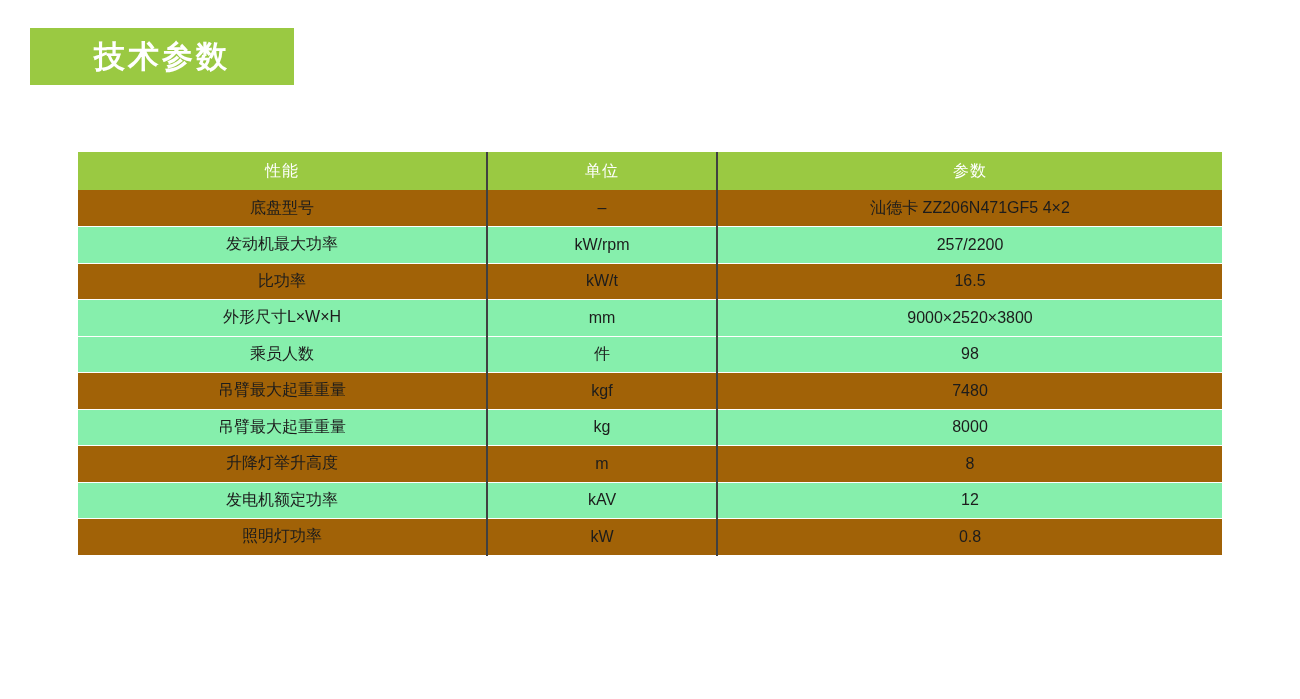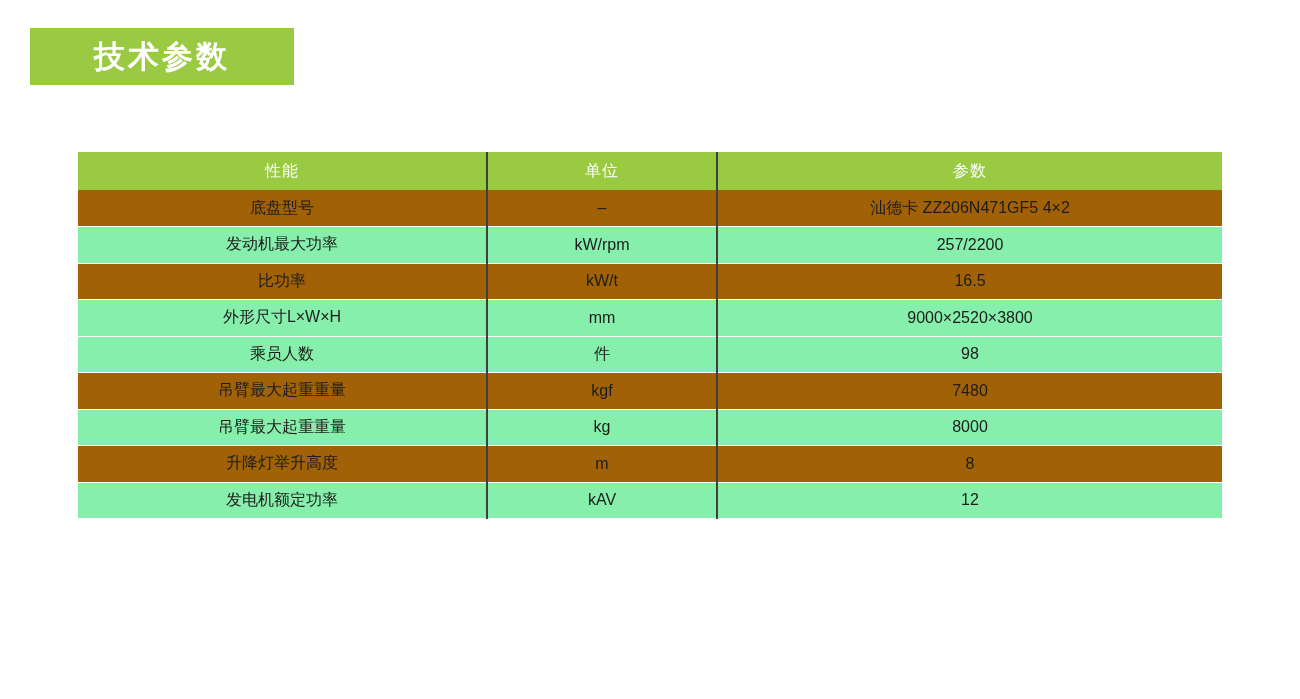--- a/index.html
+++ b/index.html
@@ -147,16 +147,21 @@
         <tr class="row-odd">
           <td>升降灯举升高度</td>
           <td class="sep">m</td>
           <td class="sep">8</td>
         </tr>
         <tr class="row-even">
           <td>发电机额定功率</td>
           <td class="sep">kAV</td>
           <td class="sep">12</td>
         </tr>
+        <tr class="row-odd">
+          <td>照明灯功率</td>
+          <td class="sep">kW</td>
+          <td class="sep">0.8</td>
+        </tr>
       </tbody>
   </table>
 
 </div>
 
 </body></html>

